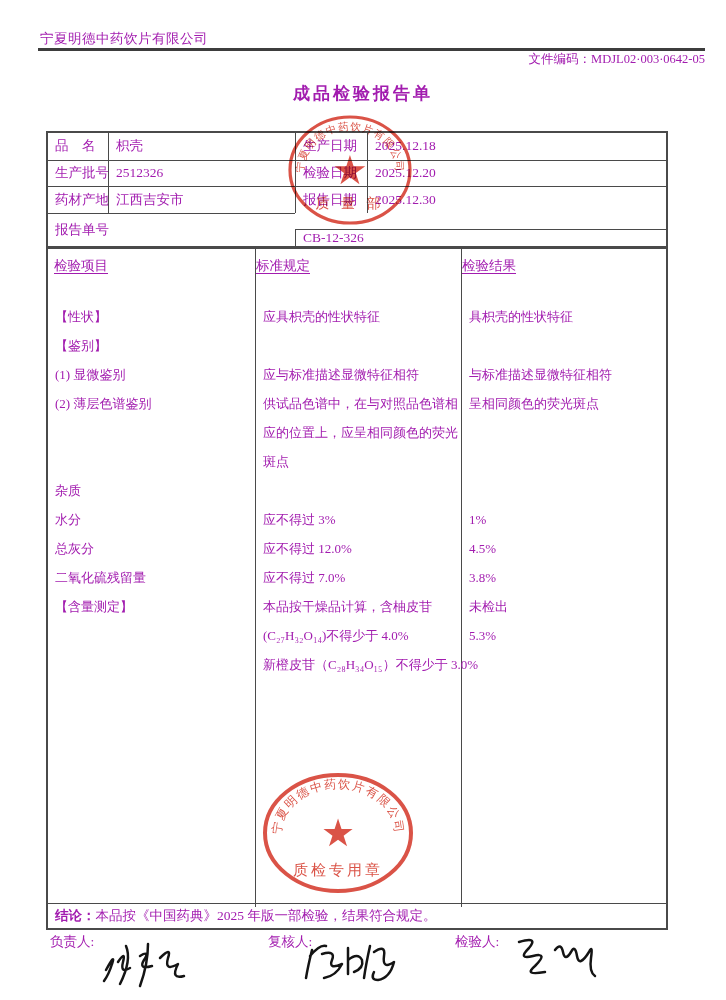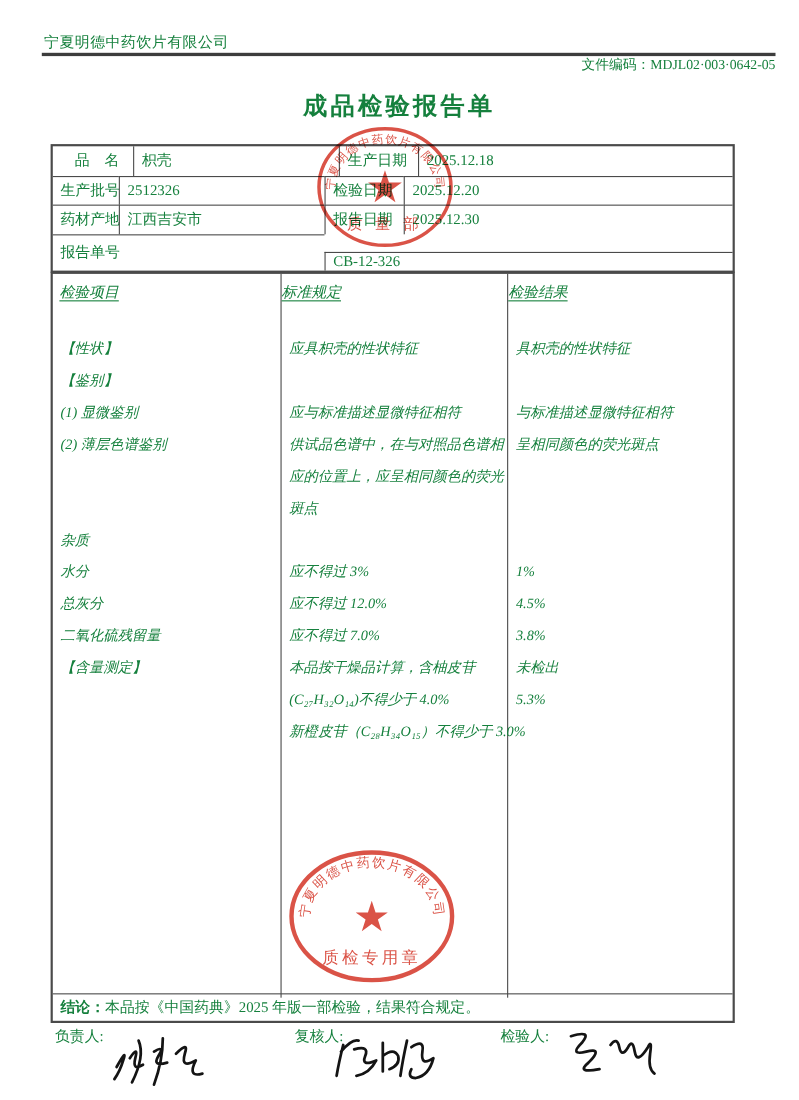--- a/index.html
+++ b/index.html
@@ -1,47 +1,47 @@
 <!DOCTYPE html>
 <html><head>
 <meta charset="utf-8">
 <style>
   html,body{margin:0;padding:0;background:#ffffff;}
   .sheet{
     position:relative;width:726px;height:1000px;background:#ffffff;overflow:hidden;
-    font-family:"Liberation Serif","DejaVu Serif",serif;color:#15803d;
+    font-family:"Liberation Serif","DejaVu Serif",serif;color:#a21caf;
   }
   
   .company{position:absolute;left:40px;top:30px;font-size:13.5px;letter-spacing:.5px;}
   .doccode{position:absolute;right:21px;top:31px;font-size:12.5px;margin-top:20px;}
   .toprule{position:absolute;left:38px;right:21px;top:48px;height:3px;background:#3d3d3d;}
   .title{position:absolute;left:0;right:0;top:82px;text-align:center;
-         font-size:22px;font-weight:bold;letter-spacing:3px;}
+         font-size:17px;font-weight:bold;letter-spacing:3px;}
   
   .info-table{
     position:absolute;left:46px;top:131px;width:622px;height:117px;box-sizing:border-box;
     border:2px solid #4a4a4a;display:grid;
     grid-template-columns:60px 187px 72px 1fr;
     grid-template-rows:repeat(4,1fr);
     font-size:13.5px;
   }
   .info-table > div{
     display:flex;align-items:center;padding:0 0 0 7px;box-sizing:border-box;
     border-left:1px solid #4a4a4a;border-top:1px solid #4a4a4a;white-space:pre;
   }
   .info-table > div.nl{border-left:none;}
-  .info-table > div.nt{border-top:none;margin-left:13px;}
+  .info-table > div.nt{border-top:none;}
   .span2a{grid-column:1 / span 2;}
   .span2b{grid-column:3 / span 2;margin-top:16px;}
   
   .main-table{
     position:absolute;left:46px;top:247px;width:622px;height:683px;box-sizing:border-box;
     border:2px solid #4a4a4a;font-size:13px;
   }
-  .mcol{position:absolute;top:0;height:658px;box-sizing:border-box;font-style:italic;}
+  .mcol{position:absolute;top:0;height:658px;box-sizing:border-box;}
   .mcol0{left:0;width:208px;border-right:1px solid #4a4a4a;}
   .mcol1{left:208px;width:206px;border-right:1px solid #4a4a4a;}
   .mcol2{left:414px;width:204px;}
   .mhead{height:53px;box-sizing:border-box;padding-top:8px;font-size:13.5px;}
   .mhead span{text-decoration:underline;text-underline-offset:3px;}
   .mcol0 .mhead{padding-left:6px;text-align:left;}
   .mcol1 .mhead,.mcol2 .mhead{text-align:left;}
   .tline{height:29px;line-height:29px;padding-left:7px;white-space:pre;overflow:visible;}
   .conclusion-row{
     position:absolute;left:0;right:0;bottom:0;height:25px;box-sizing:border-box;

